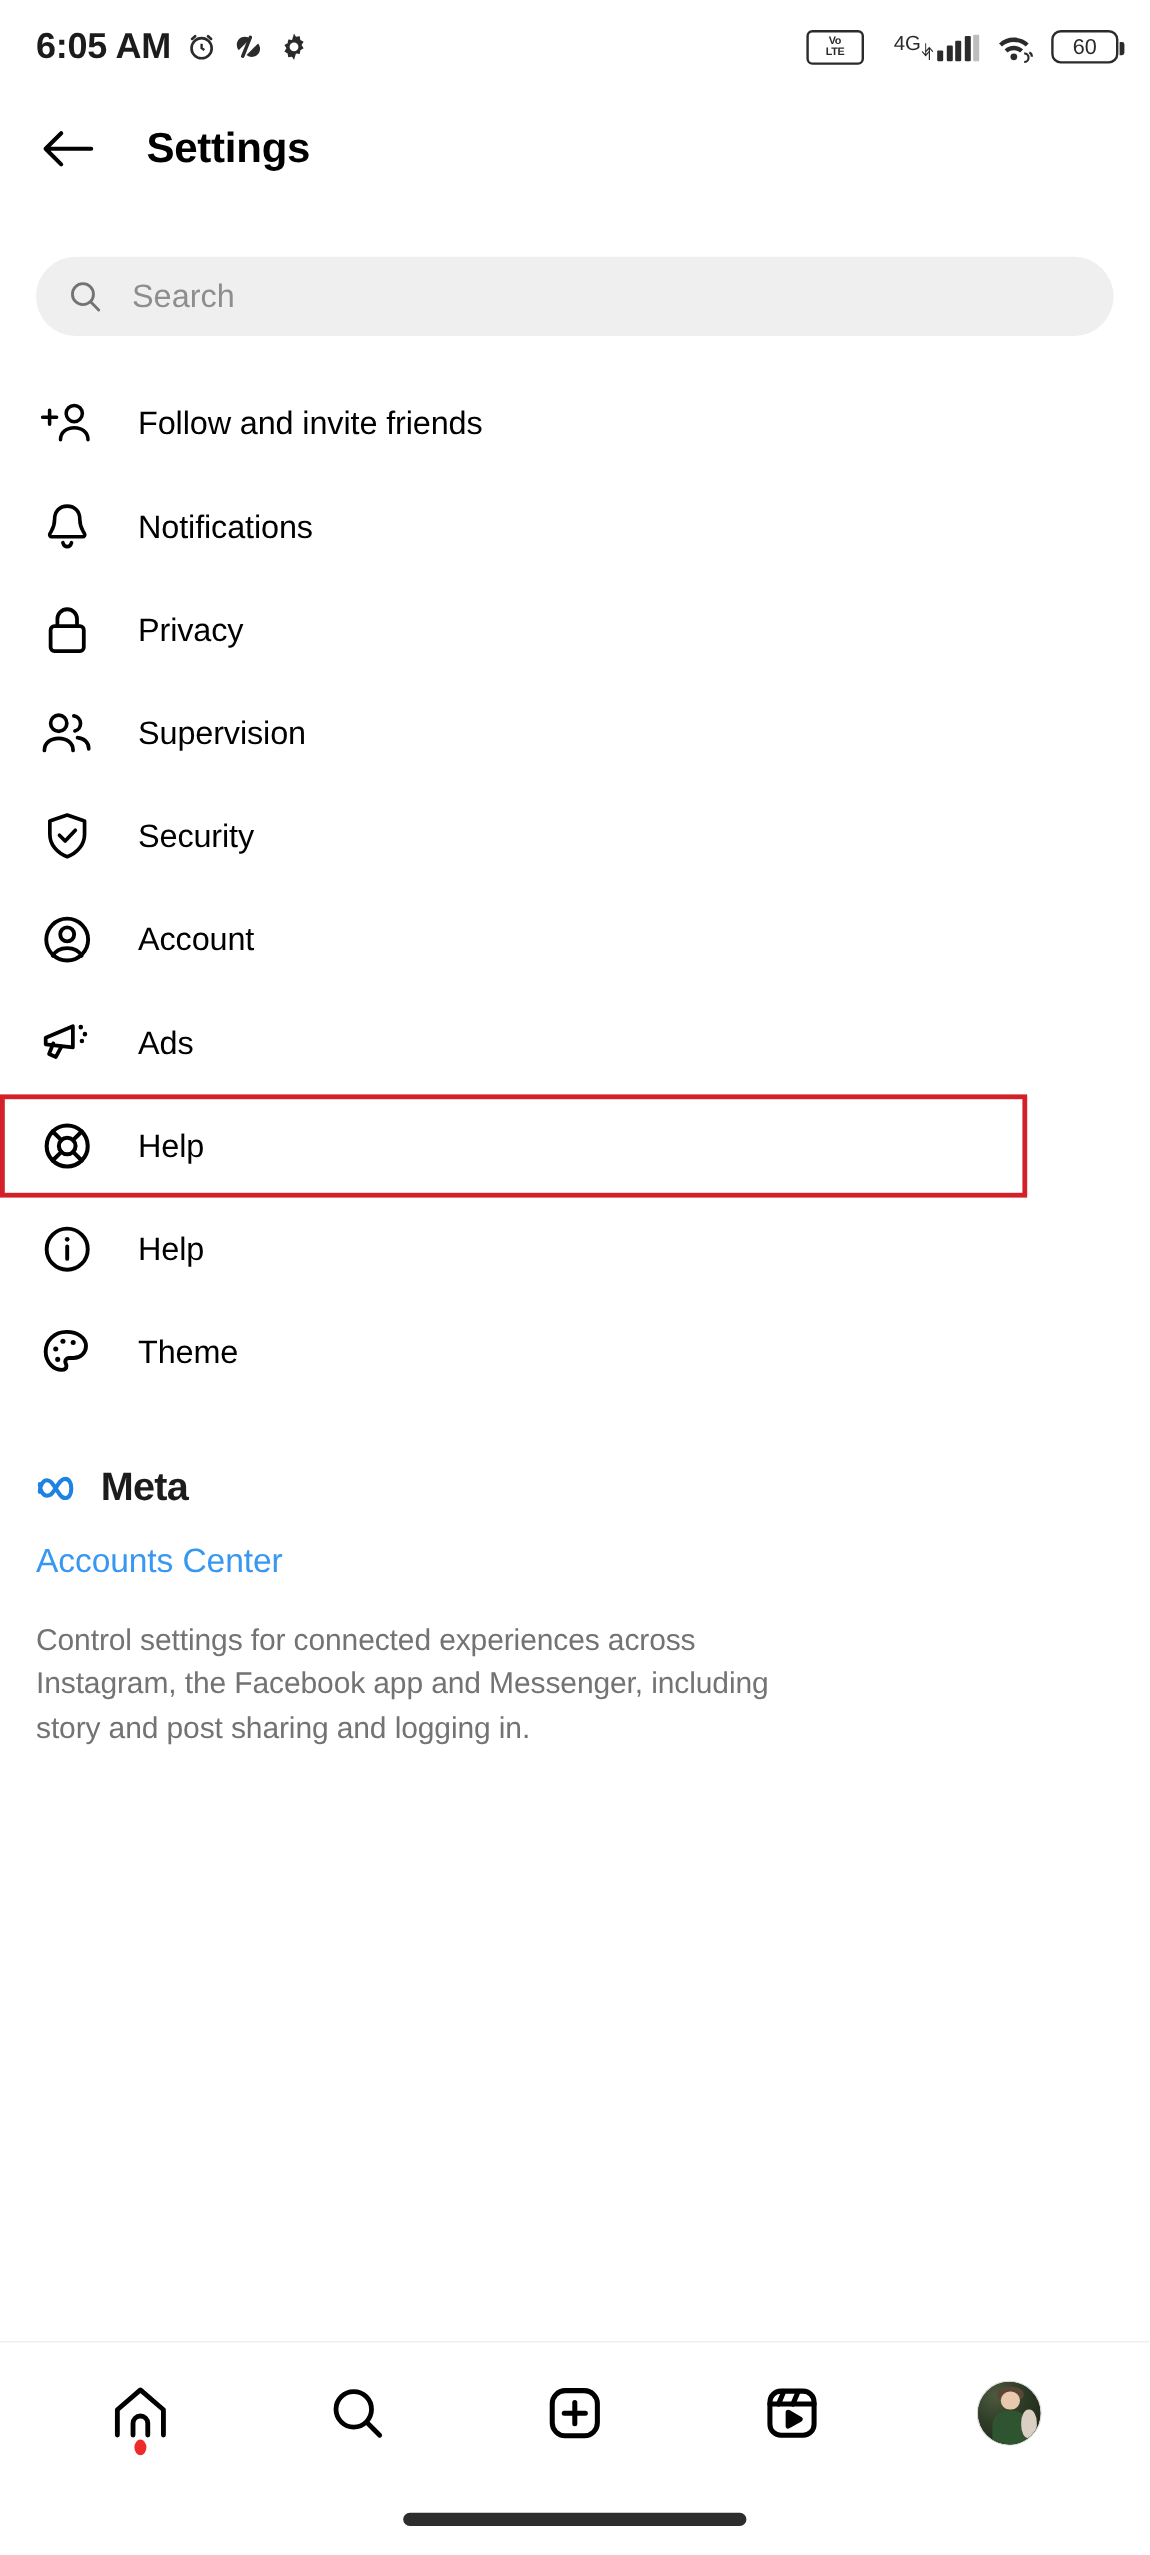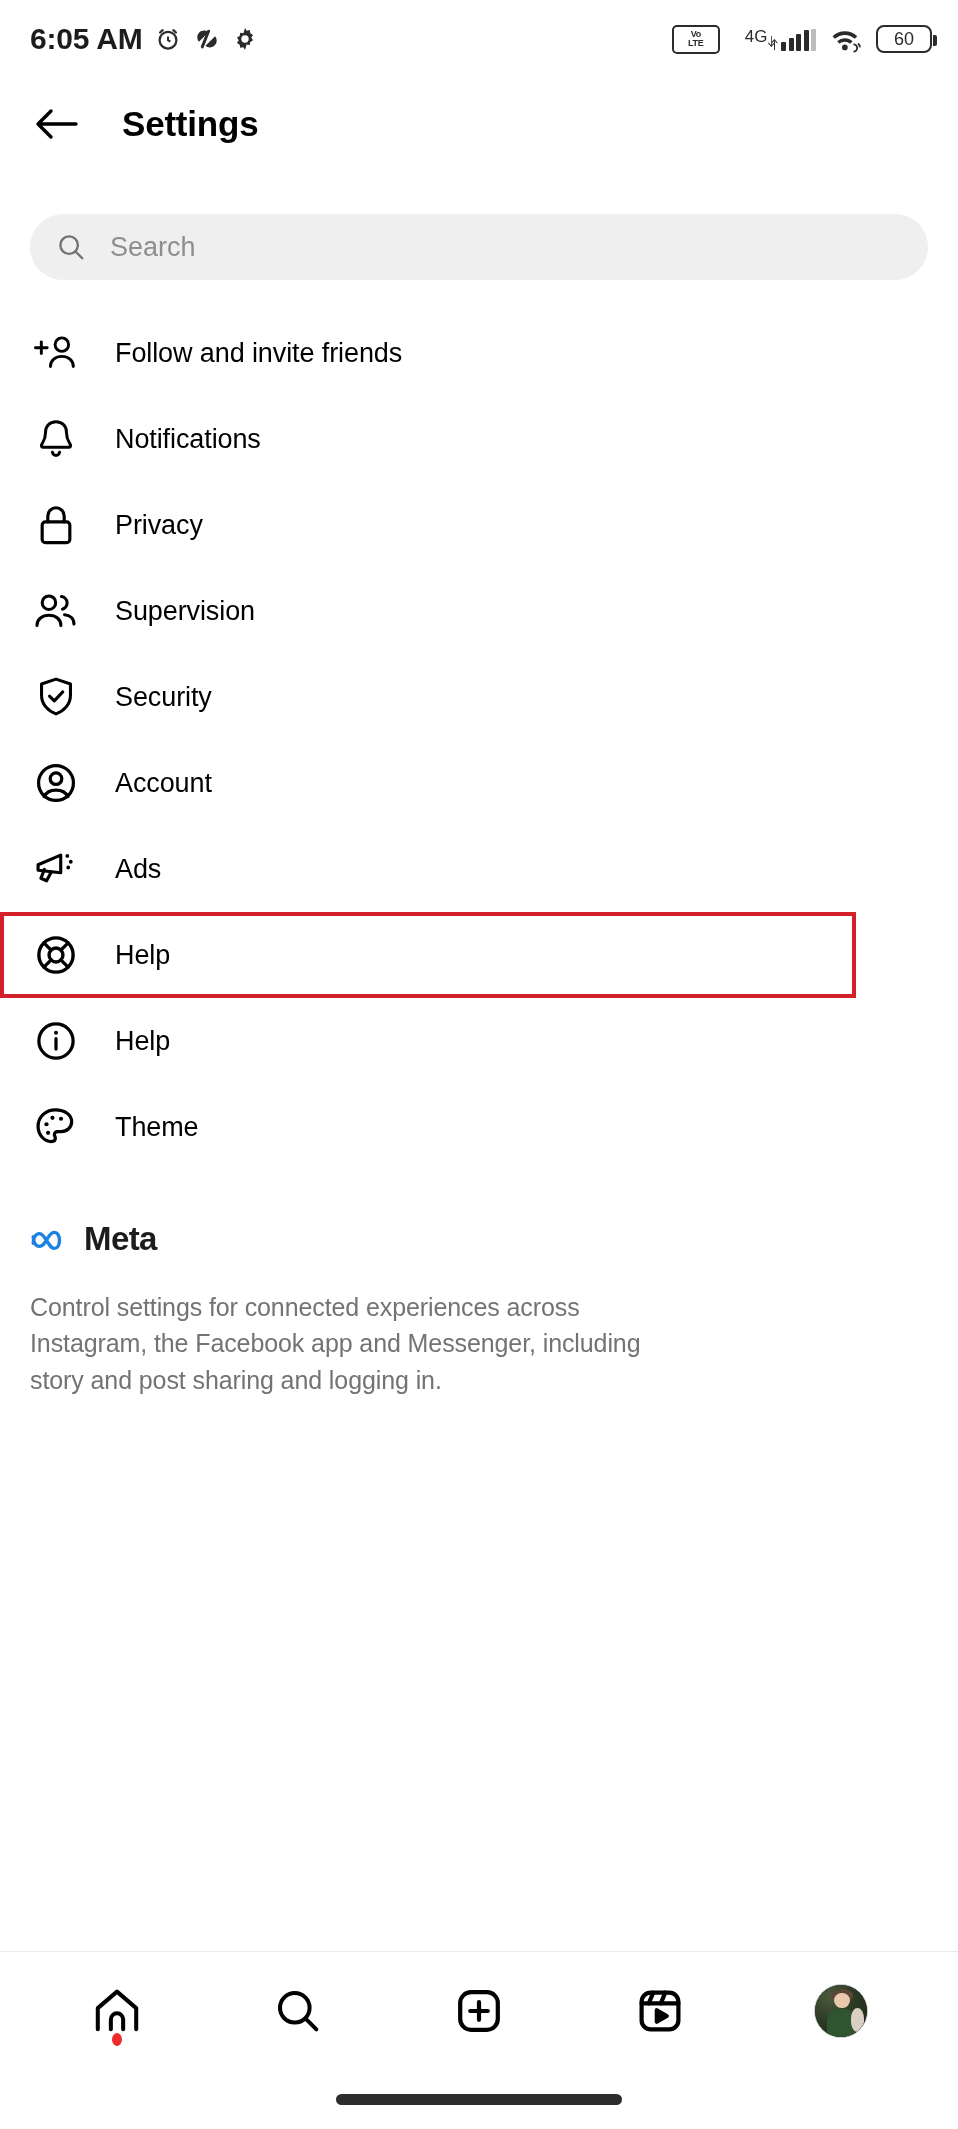--- a/index.html
+++ b/index.html
@@ -394,20 +394,21 @@
     </div>
   </div>
 
   <div class="meta-sec">
     <div class="meta-brand">
       <svg width="42" height="26" viewBox="0 0 42 26" fill="none" stroke="#1d82e2" stroke-width="3.4">
         <path d="M3.2 16.2c0-5.4 2.7-9.6 6-9.6 2.1 0 3.6 1.3 5.7 4.4 2.8 4.2 4.5 6.8 4.5 6.8s2.3 3.6 5 3.6c2.9 0 5-3 5-8s-2.1-8-5-8c-2.4 0-4.3 2-6.4 5.2-2.1 3.2-3.4 5.3-3.4 5.3s-2.2 3.5-5.4 3.5c-3.3 0-6-4.2-6-9.6" stroke-linecap="round" stroke-linejoin="round" transform="translate(0,1)"></path>
       </svg>
       <span class="meta-word">Meta</span>
     </div>
+    <a class="accounts-link">Accounts Center</a>
     <p class="meta-desc">Control settings for connected experiences across Instagram, the Facebook app and Messenger, including story and post sharing and logging in.</p>
   </div>
 
   <div class="bottom-nav">
     <div class="nav-item">
       <svg width="50" height="48" viewBox="0 0 26 25" fill="none" stroke="#000" stroke-width="2.1" stroke-linecap="round" stroke-linejoin="round">
         <path d="M3 22V11L13 2.4 23 11v11"></path>
         <path d="M9.8 22v-5.1a3.2 3.2 0 0 1 6.4 0V22"></path>
       </svg>
       <span class="nav-dot"></span>

